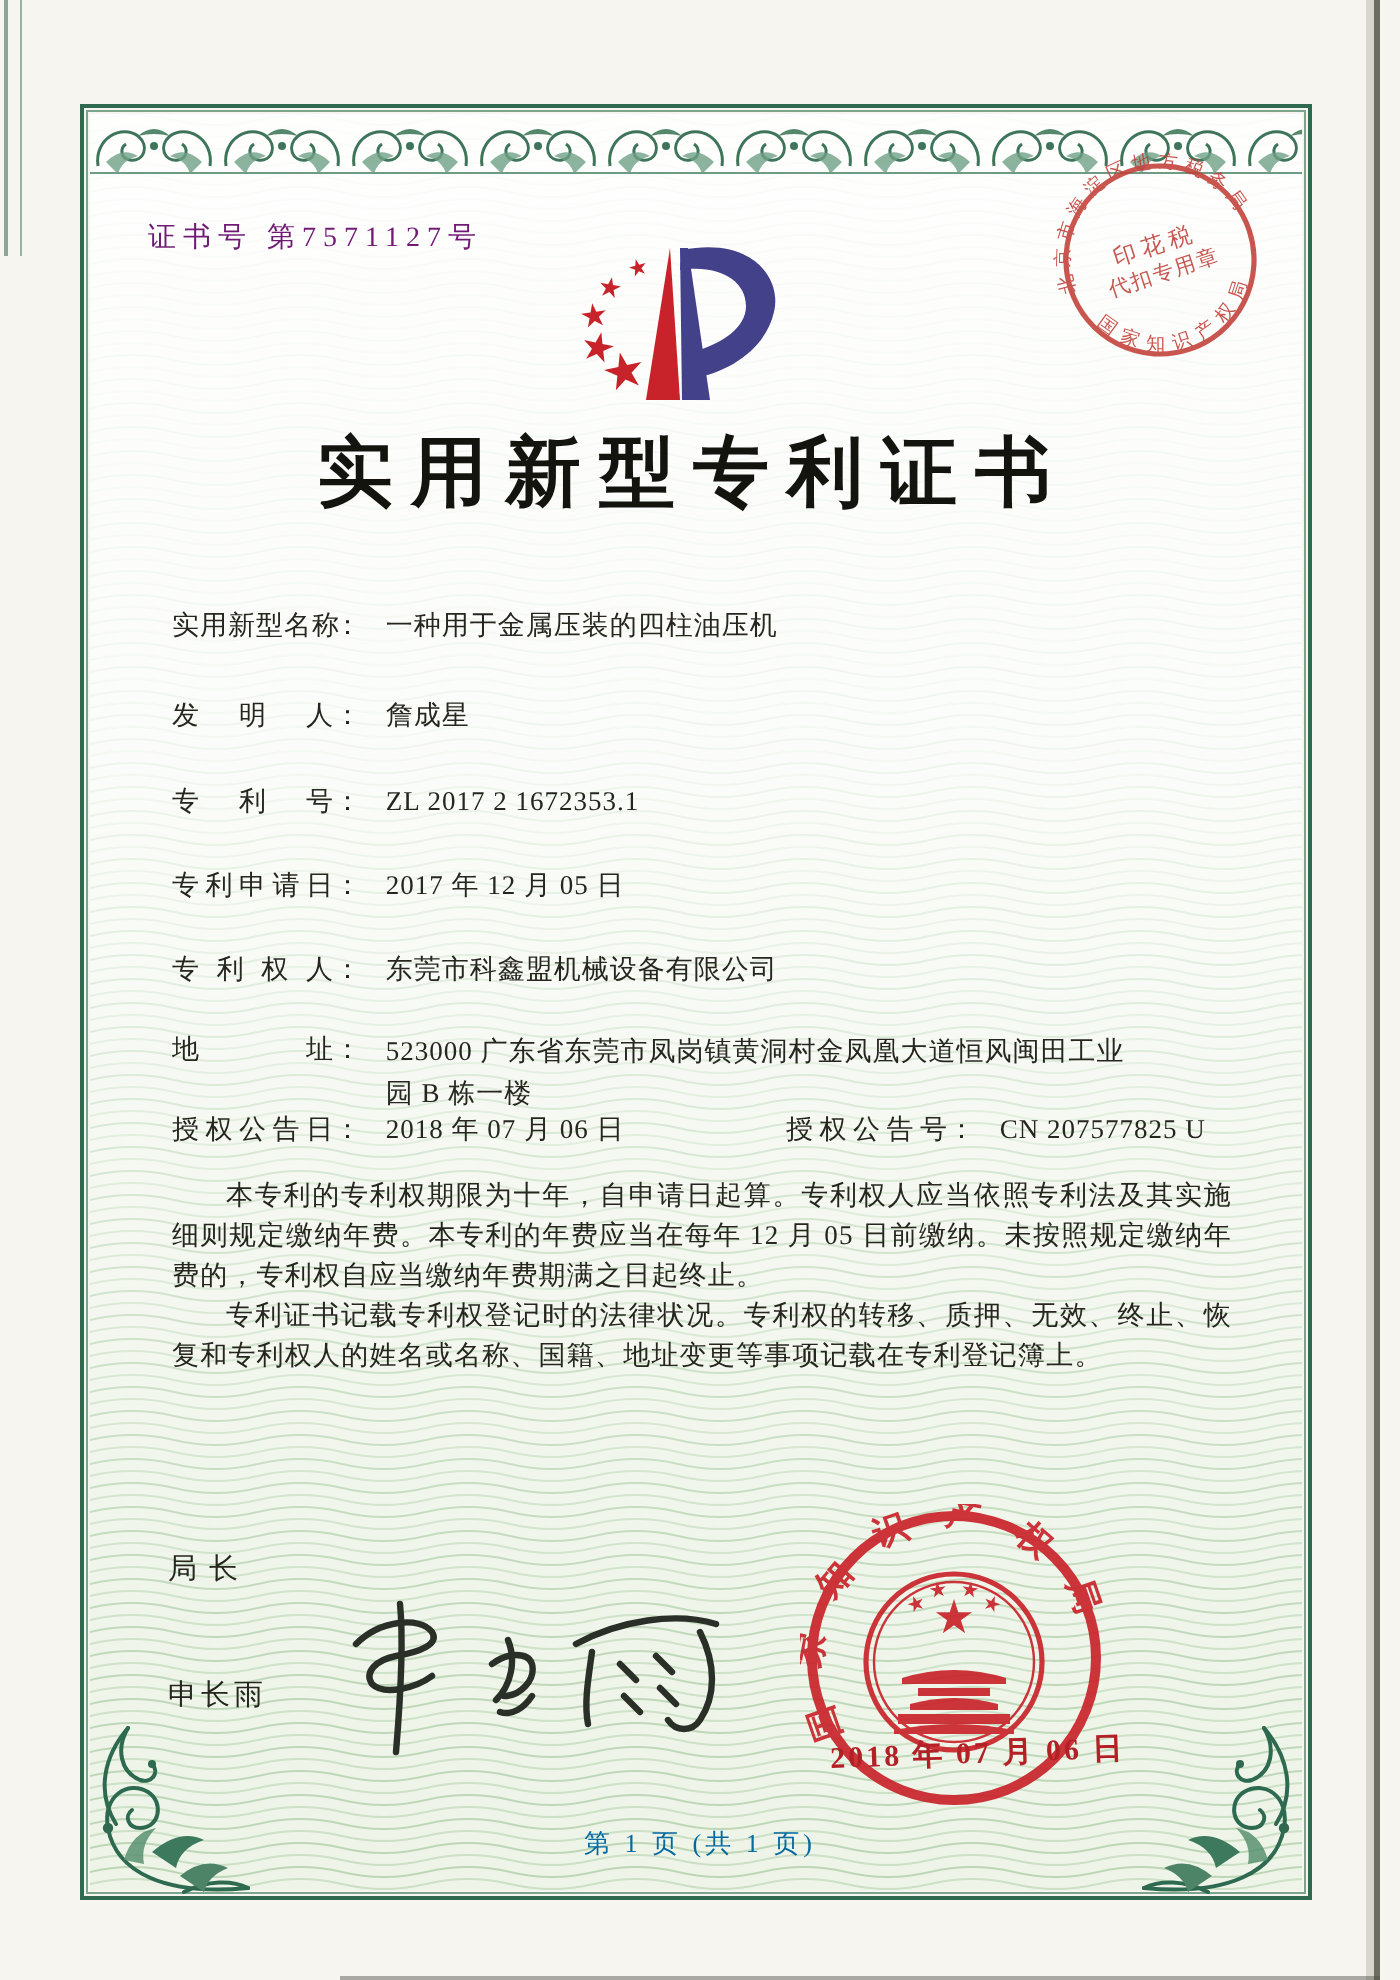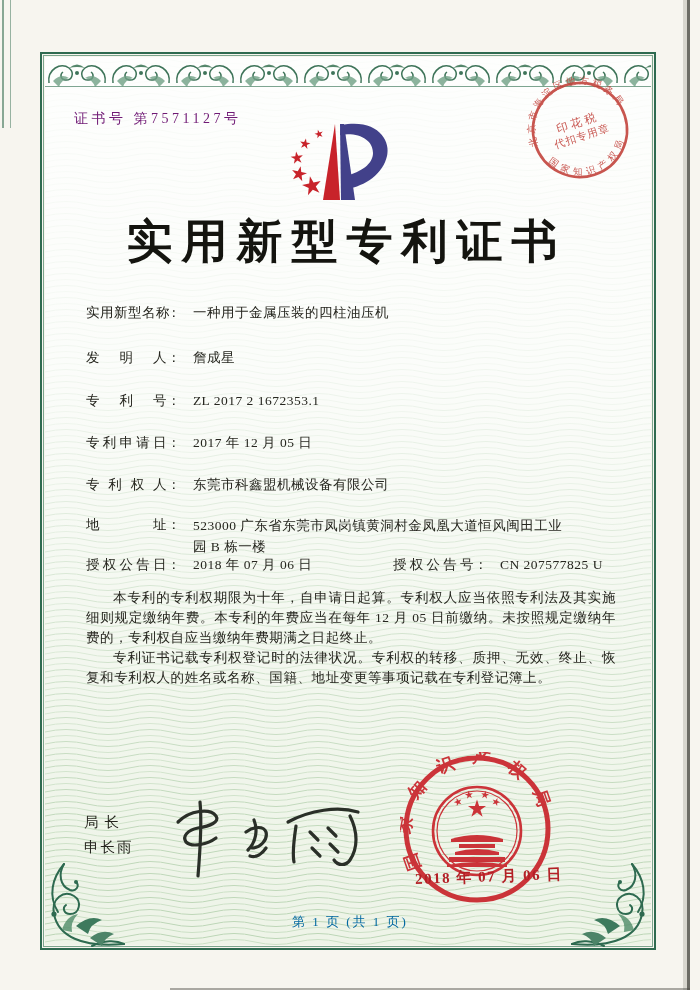--- a/index.html
+++ b/index.html
@@ -23,32 +23,32 @@
   .bg-svg{position:absolute;left:3px;top:3px;z-index:0;}
   .band-svg{position:absolute;left:3px;top:3px;z-index:1;}
   .flourish{position:absolute;bottom:-16px;z-index:1;}
   .flourish.left{left:-8px;}
   .flourish.right{right:-8px;transform:scaleX(-1);}
   
   .content{position:absolute;left:0;top:0;width:700px;height:990px;z-index:2;}
   .cert-no{position:absolute;left:74px;top:110px;font-size:14px;letter-spacing:3.5px;color:#701a75;}
   .logo{position:absolute;left:285px;top:112px;}
   .title{position:absolute;left:0;top:211px;width:684px;text-align:center;
-    font-size:46px;font-weight:bold;letter-spacing:9px;padding-left:9px;box-sizing:border-box;color:#14140f;}
+    font-size:38px;font-weight:bold;letter-spacing:9px;padding-left:9px;box-sizing:border-box;color:#14140f;}
   .fields{position:absolute;left:86px;top:303px;width:532px;font-size:13.5px;line-height:20px;letter-spacing:.5px;}
   .frow{position:absolute;left:0;width:532px;white-space:nowrap;}
   .flabel{display:inline-block;width:81px;text-align:justify;text-align-last:justify;vertical-align:top;}
   .fcolon{display:inline-block;vertical-align:top;}
   .fvalue{display:inline-block;margin-left:8px;vertical-align:top;white-space:normal;}
   .fvalue.addr{width:370px;line-height:21px;}
   .fpair2{position:absolute;left:307px;top:0;white-space:nowrap;}
   .paras{position:absolute;left:86px;top:588px;width:530px;font-size:13.5px;line-height:20px;
     text-align:justify;letter-spacing:.6px;}
   .paras p{margin:0;text-indent:2em;}
-  .director-title{position:absolute;left:84px;top:813px;font-size:14.5px;letter-spacing:6px;}
+  .director-title{position:absolute;left:84px;top:775px;font-size:14.5px;letter-spacing:6px;}
   .director-name{position:absolute;left:84px;top:838px;font-size:14.5px;letter-spacing:2px;}
   .sig-svg{position:absolute;left:170px;top:792px;}
   .tax-stamp{position:absolute;left:526px;top:76px;opacity:.88;}
   .seal-svg{position:absolute;left:400px;top:752px;opacity:.92;}
   .seal-date{position:absolute;left:415px;top:867px;width:170px;font-size:15px;color:#b32026;
     letter-spacing:1.5px;transform:rotate(-2deg);font-weight:bold;}
   .footer{position:absolute;left:0;top:913px;width:700px;text-align:center;font-size:13px;letter-spacing:2px;color:#0369a1;}
 </style>
 </head>
 <body>

